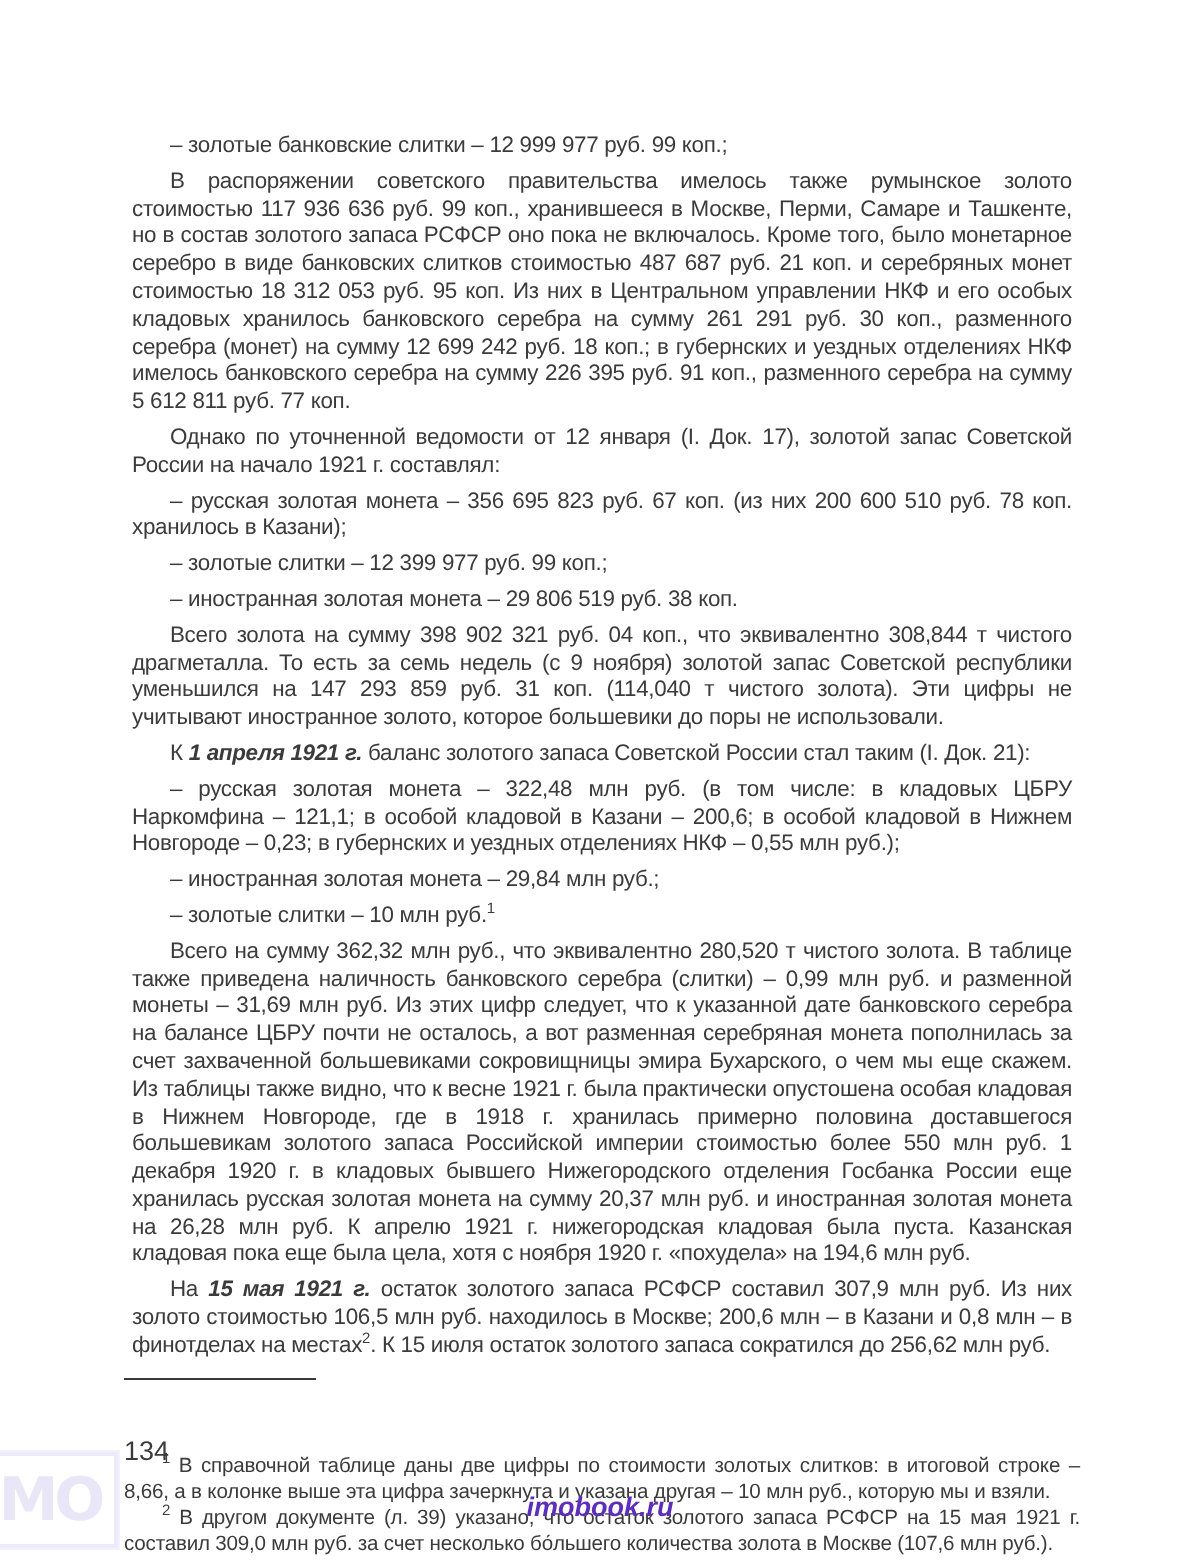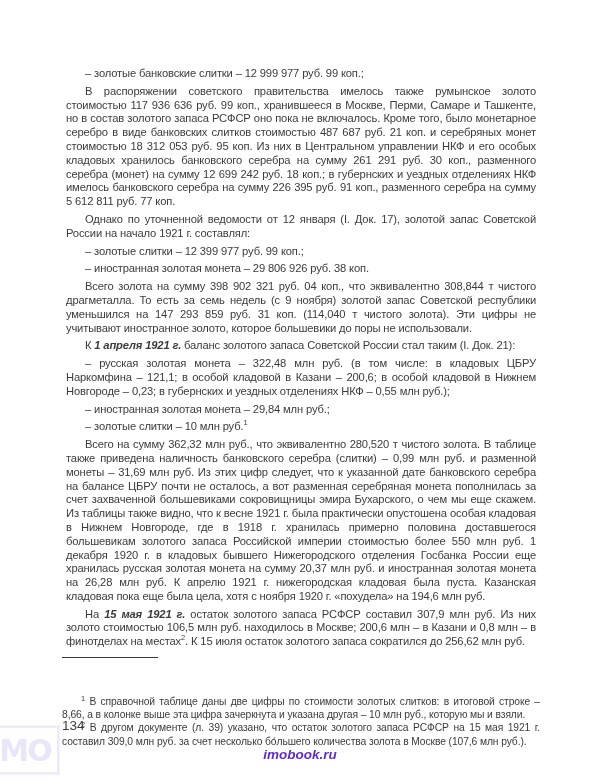--- a/index.html
+++ b/index.html
@@ -99,22 +99,23 @@
 
   <div class="watermark">
     <span class="wm-text" style="color: rgb(233, 230, 248);">MO</span>
   </div>
 
   <main class="text-column" style="color: rgb(59, 59, 59);">
     <div id="paragraphs">
         <p class="para item"><span class="seg">– золотые банковские слитки – 12 999 977 руб. 99 коп.;</span></p>
         <p class="para body"><span class="seg">В распоряжении советского правительства имелось также румынское золото стоимостью 117 936 636 руб. 99 коп., хранившееся в Москве, Перми, Самаре и Ташкенте, но в состав золотого запаса РСФСР оно пока не включалось. Кроме того, было монетарное серебро в виде банковских слитков стоимостью 487 687 руб. 21 коп. и серебряных монет стоимостью 18 312 053 руб. 95 коп. Из них в Центральном управлении НКФ и его особых кладовых хранилось банковского серебра на сумму 261 291 руб. 30 коп., разменного серебра (монет) на сумму 12 699 242 руб. 18 коп.; в губернских и уездных отделениях НКФ имелось банковского серебра на сумму 226 395 руб. 91 коп., разменного серебра на сумму 5 612 811 руб. 77 коп.</span></p>
         <p class="para body"><span class="seg">Однако по уточненной ведомости от 12 января (I. Док. 17), золотой запас Советской России на начало 1921 г. составлял:</span></p>
+        <p class="para item"><span class="seg">– русская золотая монета – 356 695 823 руб. 67 коп. (из них 200 600 510 руб. 78 коп. хранилось в Казани);</span></p>
         <p class="para item"><span class="seg">– золотые слитки – 12 399 977 руб. 99 коп.;</span></p>
-        <p class="para item"><span class="seg">– иностранная золотая монета – 29 806 926 руб. 38 коп.</span></p>
+        <p class="para item"><span class="seg">– иностранная золотая монета – 29 806 519 руб. 38 коп.</span></p>
         <p class="para body"><span class="seg">Всего золота на сумму 398 902 321 руб. 04 коп., что эквивалентно 308,844 т чистого драгметалла. То есть за семь недель (с 9 ноября) золотой запас Советской республики уменьшился на 147 293 859 руб. 31 коп. (114,040 т чистого золота). Эти цифры не учитывают иностранное золото, которое большевики до поры не использовали.</span></p>
         <p class="para body"><span class="seg">К </span><span class="seg bi">1 апреля 1921 г.</span><span class="seg"> баланс золотого запаса Советской России стал таким (I. Док. 21):</span></p>
         <p class="para item"><span class="seg">– русская золотая монета – 322,48 млн руб. (в том числе: в кладовых ЦБРУ Наркомфина – 121,1; в особой кладовой в Казани – 200,6; в особой кладовой в Нижнем Новгороде – 0,23; в губернских и уездных отделениях НКФ – 0,55 млн руб.);</span></p>
         <p class="para item"><span class="seg">– иностранная золотая монета – 29,84 млн руб.;</span></p>
         <p class="para item"><span class="seg">– золотые слитки – 10 млн руб.</span><sup class="fn-ref">1</sup></p>
         <p class="para body"><span class="seg">Всего на сумму 362,32 млн руб., что эквивалентно 280,520 т чистого золота. В таблице также приведена наличность банковского серебра (слитки) – 0,99 млн руб. и разменной монеты – 31,69 млн руб. Из этих цифр следует, что к указанной дате банковского серебра на балансе ЦБРУ почти не осталось, а вот разменная серебряная монета пополнилась за счет захваченной большевиками сокровищницы эмира Бухарского, о чем мы еще скажем. Из таблицы также видно, что к весне 1921 г. была практически опустошена особая кладовая в Нижнем Новгороде, где в 1918 г. хранилась примерно половина доставшегося большевикам золотого запаса Российской империи стоимостью более 550 млн руб. 1 декабря 1920 г. в кладовых бывшего Нижегородского отделения Госбанка России еще хранилась русская золотая монета на сумму 20,37 млн руб. и иностранная золотая монета на 26,28 млн руб. К апрелю 1921 г. нижегородская кладовая была пуста. Казанская кладовая пока еще была цела, хотя с ноября 1920 г. «похудела» на 194,6 млн руб.</span></p>
         <p class="para body"><span class="seg">На </span><span class="seg bi">15 мая 1921 г.</span><span class="seg"> остаток золотого запаса РСФСР составил 307,9 млн руб. Из них золото стоимостью 106,5 млн руб. находилось в Москве; 200,6 млн – в Казани и 0,8 млн – в финотделах на местах</span><sup class="fn-ref">2</sup><span class="seg">. К 15 июля остаток золотого запаса сократился до 256,62 млн руб.</span></p>
       </div>
     <hr class="footnote-sep" style="border-top-color: rgb(59, 59, 59);">
     <section id="footnotes" class="footnotes">

